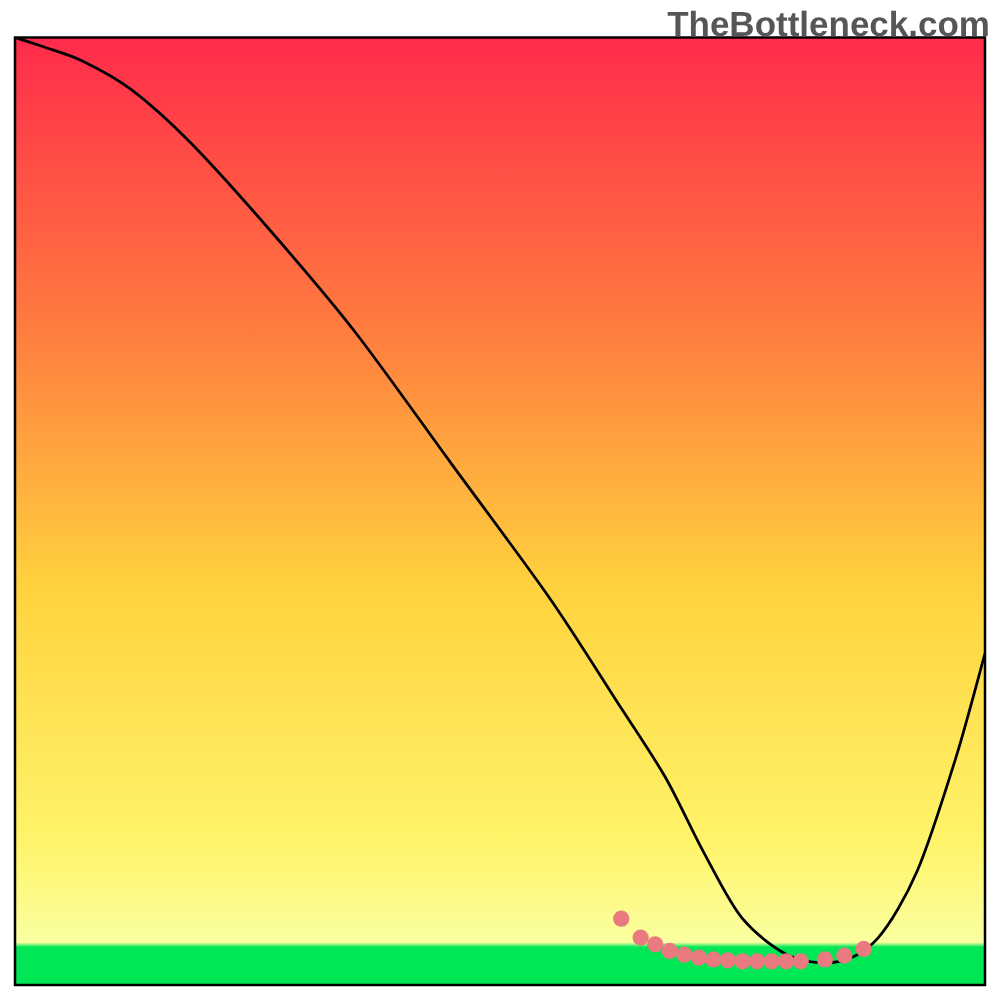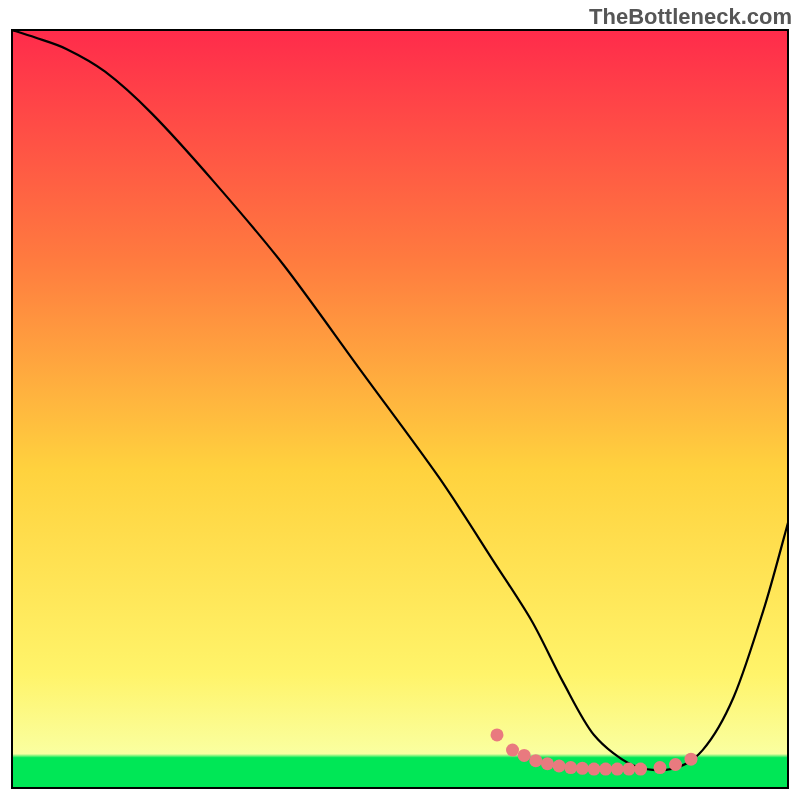--- a/index.html
+++ b/index.html
@@ -13,21 +13,21 @@
   }
   #container {
     position: relative;
     width: 800px;
     height: 800px;
   }
   #attribution {
     position: absolute;
     top: 4px;
     right: 8px;
-    font-size: 22px;
+    font-size: 28px;
     font-weight: bold;
     color: #565656;
     z-index: 10;
   }
   svg {
     display: block;
   }
 </style>
 </head>
 <body>

